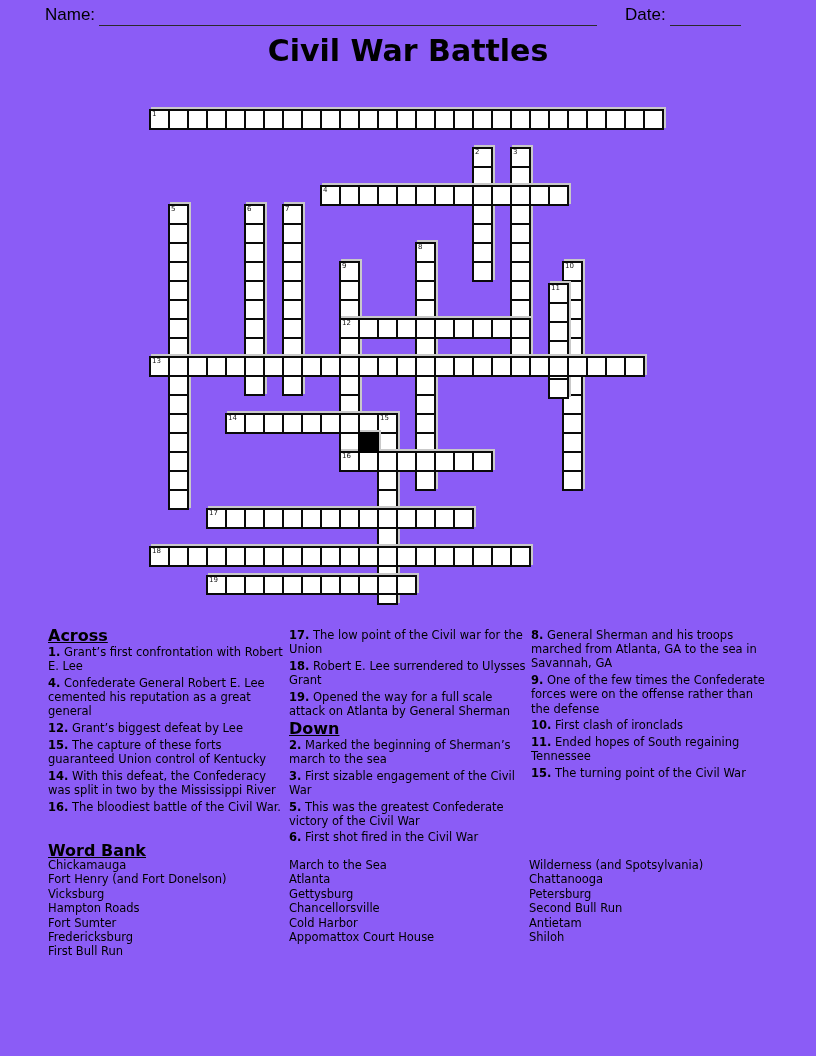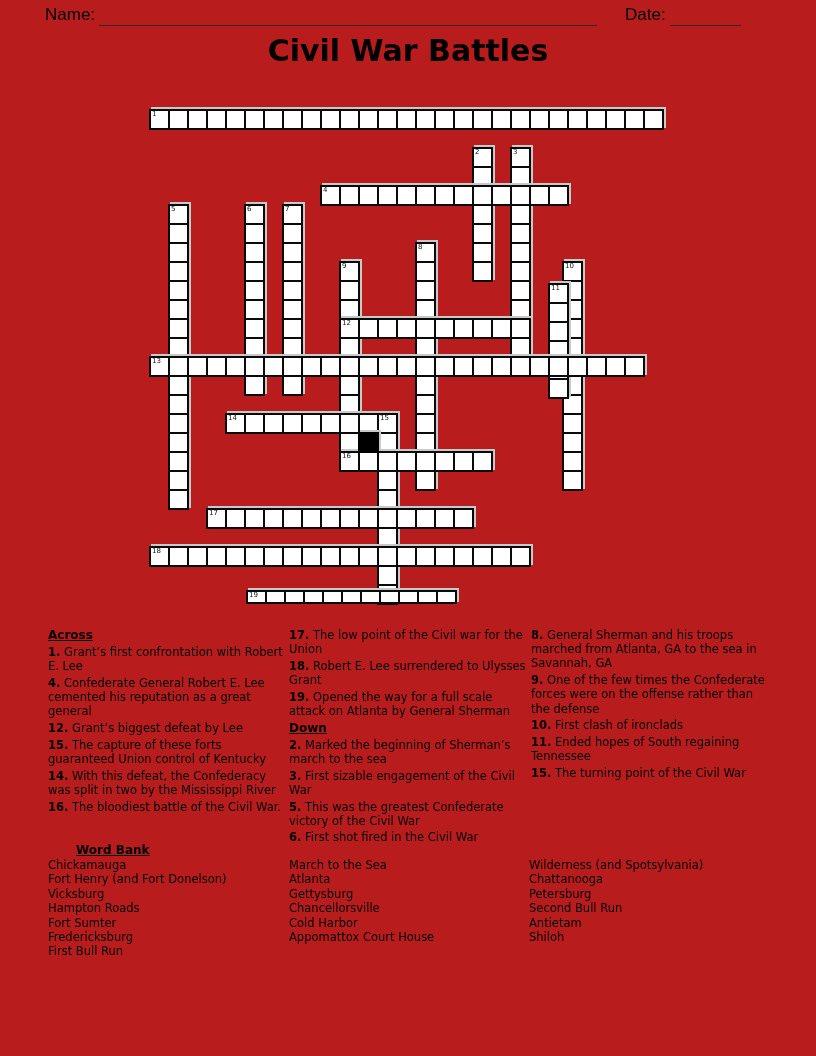--- a/index.html
+++ b/index.html
@@ -1,16 +1,16 @@
 <!DOCTYPE html>
 <html><head>
 <meta charset="utf-8">
 <style>
   html,body{margin:0;padding:0;background:#fff;}
-  #page{position:relative;width:816px;height:1056px;background:#b91c1c;overflow:hidden;
+  #page{position:relative;width:816px;height:1056px;background:#8b5cf6;overflow:hidden;
         font-family:"DejaVu Sans",sans-serif;color:#000;}
 
   
   .hdr{position:absolute;font-family:"Liberation Sans",sans-serif;font-size:17px;color:#000;}
   #name-label{left:45px;top:5px;}
   #date-label{left:625px;top:5px;}
   .blank-line{position:absolute;border-bottom:1.4px solid #2b2b2b;height:0;}
   #name-line{left:99px;top:25px;width:498px;}
   #date-line{left:670px;top:25px;width:71px;}
 
@@ -28,29 +28,29 @@
   .blackcell{position:absolute;width:21px;height:21px;background:#000;box-sizing:border-box;
              box-shadow:2px -2px 0 #c9c9c9;}
 
   
   .clue-col{position:absolute;top:628px;width:242px;font-size:11.5px;line-height:14.2px;}
   #clue-col-0{left:48px;}
   #clue-col-1{left:289px;}
   #clue-col-2{left:531px;}
   .clue{margin:0 0 2.5px 0;}
   .clue b{font-weight:bold;text-align:center;}
-  .clue-header{font-weight:bold;text-decoration:underline;font-size:12px;line-height:15px;margin:0 0 2px 0;}
+  .clue-header{font-weight:bold;text-decoration:underline;font-size:16px;line-height:15px;margin:0 0 2px 0;}
   .clue-header.mid{margin-top:1px;}
 
   
   .wb-col{position:absolute;top:843px;width:242px;font-size:11.5px;line-height:14.4px;}
   #wb-col-0{left:48px;}
   #wb-col-1{left:289px;}
   #wb-col-2{left:529px;}
-  .wb-header{font-weight:bold;text-decoration:underline;font-size:12px;line-height:15px;margin-left:28px;}
+  .wb-header{font-weight:bold;text-decoration:underline;font-size:16px;line-height:15px;}
   .wb-item{white-space:nowrap;}
   .wb-col.noheader{padding-top:15px;}
 </style>
 </head>
 <body>
 
 <div id="page">
 
   <span id="name-label" class="hdr">Name:</span>
   <div id="name-line" class="blank-line"></div>
@@ -107,21 +107,21 @@
       </div>
       <div class="word across" style="left: 189px; top: 341px; width: 154px; height: 21px;">
         <span class="num">16</span>
       </div>
       <div class="word across" style="left: 56px; top: 398px; width: 268px; height: 21px;">
         <span class="num">17</span>
       </div>
       <div class="word across" style="left: -1px; top: 436px; width: 382px; height: 21px;">
         <span class="num">18</span>
       </div>
-      <div class="word across" style="left: 56px; top: 480px; width: 211px; height: 14px; margin-left: 40px;">
+      <div class="word across" style="left: 56px; top: 465px; width: 211px; height: 20px;">
         <span class="num">19</span>
       </div>
       <div class="blackcell" style="left: 208px; top: 322px;"></div>
     </div>
 
   <div id="clue-col-0" class="clue-col">
       <div class="clue-header">Across</div>
       <p class="clue"><b>1.</b> Grant’s first confrontation with Robert E. Lee</p>
       <p class="clue"><b>4.</b> Confederate General Robert E. Lee cemented his reputation as a great general</p>
       <p class="clue"><b>12.</b> Grant’s biggest defeat by Lee</p>

